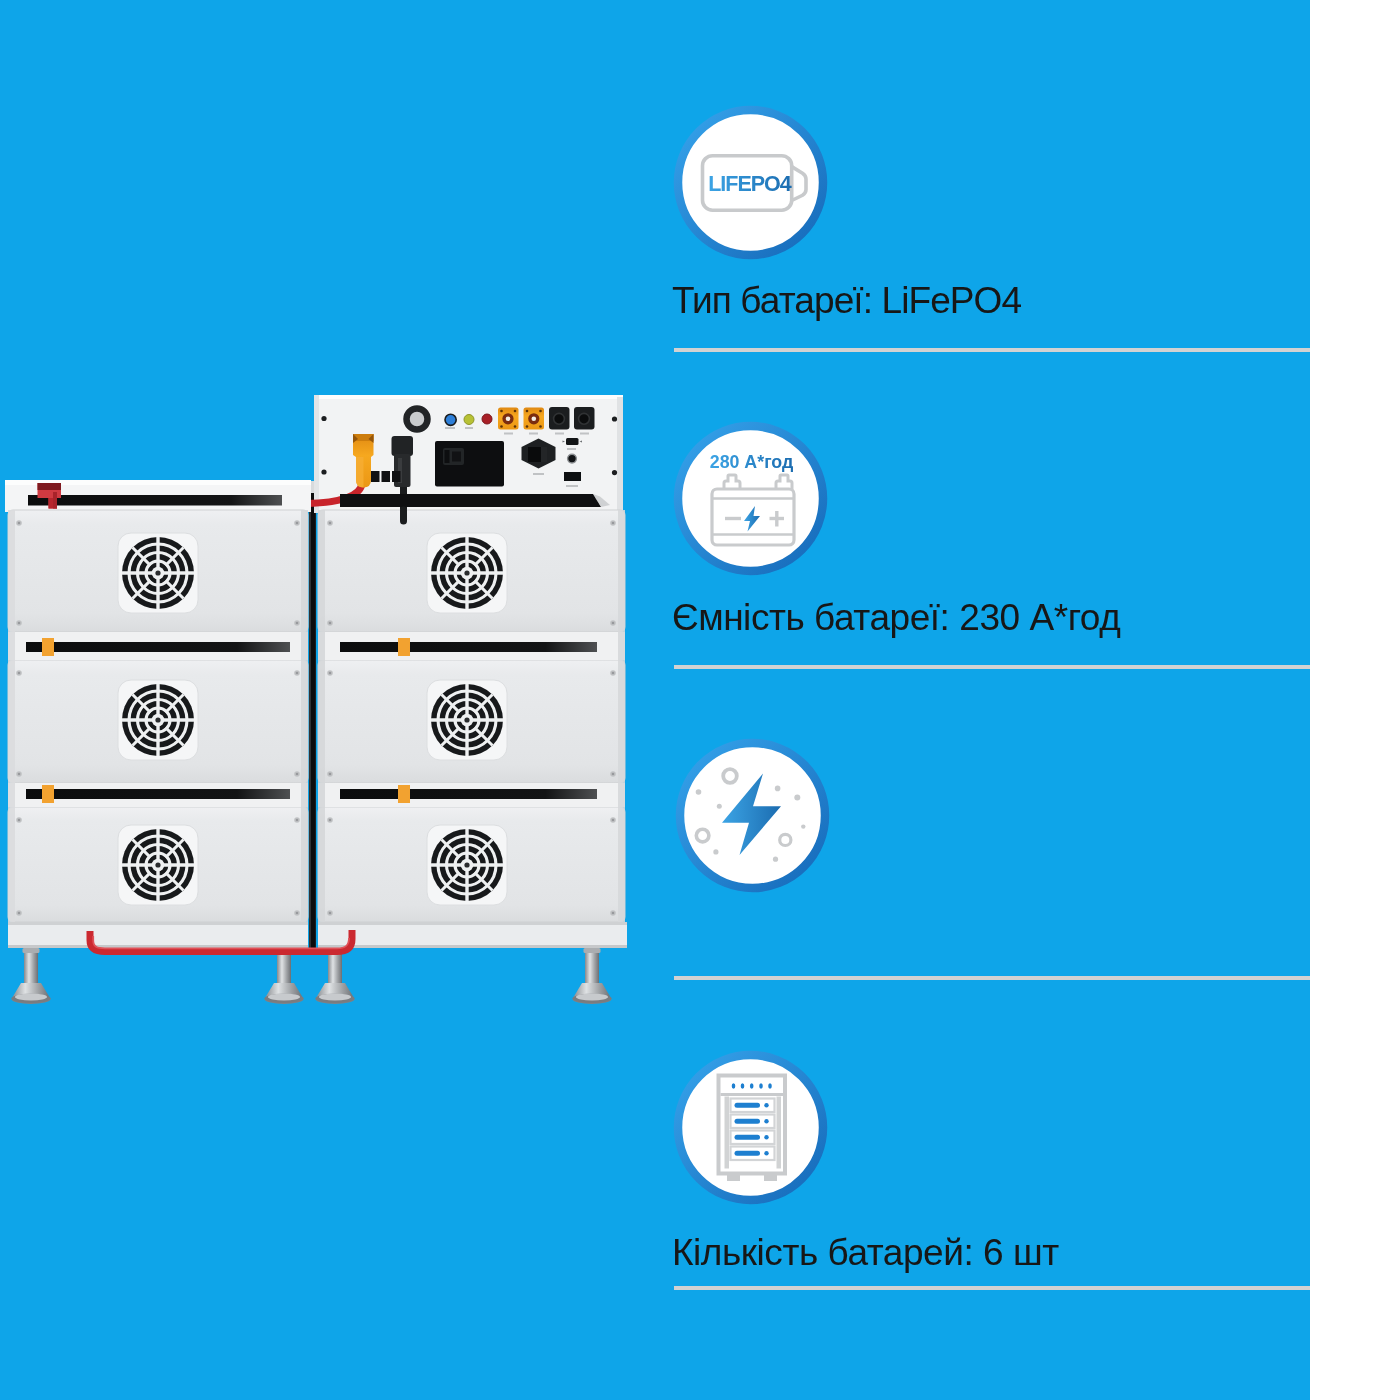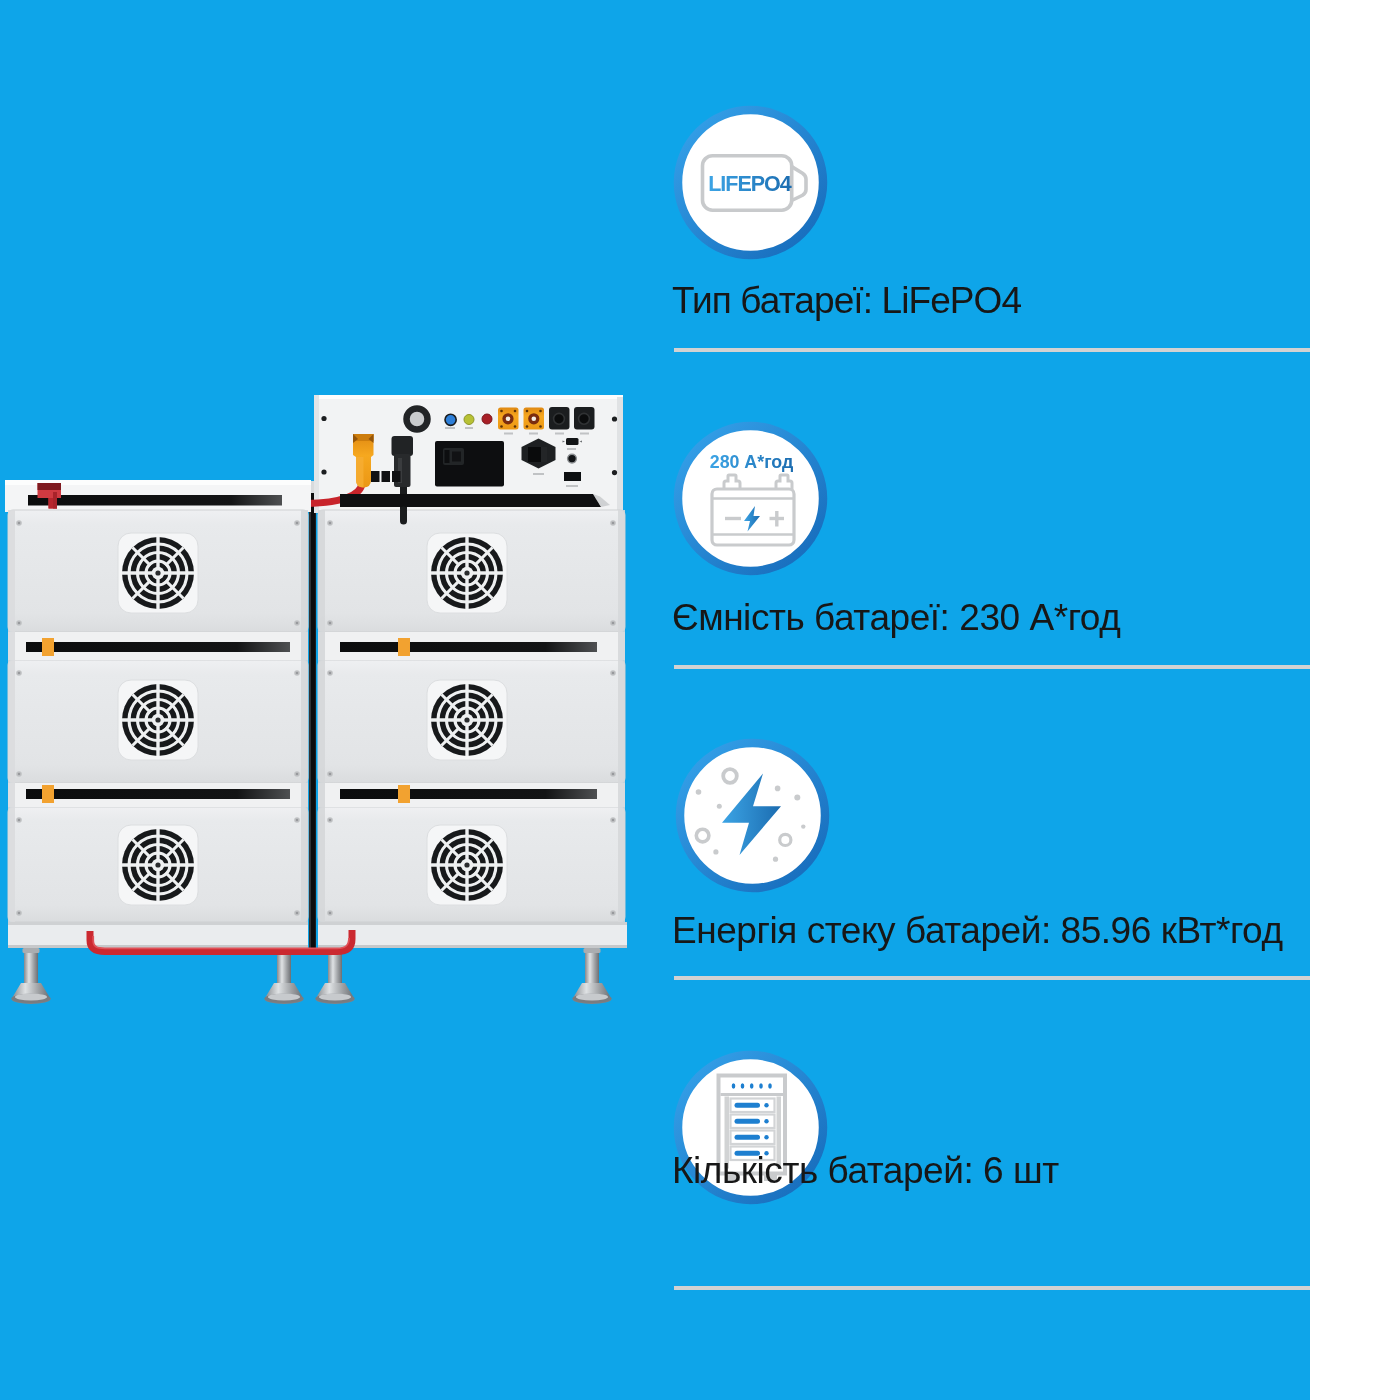--- a/index.html
+++ b/index.html
@@ -56,21 +56,20 @@
     <circle cx="44.3" cy="68.2" r="2.5" fill="#c9cbcd"></circle>
     <circle cx="102.6" cy="50.4" r="2.8" fill="#c9cbcd"></circle>
     <circle cx="122.3" cy="59.4" r="3" fill="#c9cbcd"></circle>
     <circle cx="27.6" cy="97.6" r="6.3" fill="none" stroke="#c9cbcd" stroke-width="3.6"></circle>
     <circle cx="40.9" cy="113.9" r="2.6" fill="#c9cbcd"></circle>
     <circle cx="110.3" cy="101.9" r="5.6" fill="none" stroke="#c9cbcd" stroke-width="3.2"></circle>
     <circle cx="100.5" cy="121.2" r="2.6" fill="#c9cbcd"></circle>
     <circle cx="128.3" cy="88.6" r="2.2" fill="#c9cbcd"></circle>
     <path d="M88,35.5 L47,84.7 L74,84.7 L64.5,117 L106,68.3 L78,68.3 Z" fill="url(#gblue)"></path>
   </svg>
-  <div class="label" style="top:912px;">Енергія стеку батарей: 85.96 кВт*год</div>
   <div class="sep" style="top:976px;"></div>
 
   <svg class="abs" style="left:673px;top:1050px;" width="155" height="155" viewBox="0 0 155 155">
     <circle cx="77.5" cy="77.5" r="72.5" fill="#fff" stroke="url(#gring)" stroke-width="8.5"></circle>
     <rect x="45.5" y="25.5" width="66.5" height="98" fill="none" stroke="#c9cbcd" stroke-width="4"></rect>
     <line x1="47.5" y1="44.5" x2="110" y2="44.5" stroke="#c9cbcd" stroke-width="3"></line>
     <g fill="#1d7fd0">
       <ellipse cx="60.5" cy="36" rx="1.8" ry="2.7"></ellipse>
         <ellipse cx="69.5" cy="36" rx="1.8" ry="2.7"></ellipse>
       <ellipse cx="78.7" cy="36" rx="1.8" ry="2.7"></ellipse>
@@ -93,21 +92,21 @@
     </g>
     <g fill="#1d7fd0">
       <circle cx="93.5" cy="55.2" r="2.2"></circle>
         <circle cx="93.5" cy="71.2" r="2.2"></circle>
       <circle cx="93.5" cy="87.2" r="2.2"></circle>
         <circle cx="93.5" cy="103.2" r="2.2"></circle>
     </g>
     <rect x="54" y="123.5" width="13" height="7.5" fill="#c9cbcd"></rect>
     <rect x="91" y="123.5" width="13" height="7.5" fill="#c9cbcd"></rect>
   </svg>
-  <div class="label" style="top:1152px;text-align:center;">Кількість батарей: 6 шт</div>
+  <div class="label" style="top:1234px;text-align:center;">Кількість батарей: 6 шт</div>
   <div class="sep" style="top:1286px;"></div>
 
   <svg class="abs" style="left:0;top:380px;" width="660" height="660" viewBox="0 0 660 660">
     <defs>
       <linearGradient id="mface" x1="0" y1="0" x2="0" y2="1">
         <stop offset="0" stop-color="#eff0f2"></stop>
           <stop offset="0.12" stop-color="#e8eaec"></stop>
         <stop offset="0.85" stop-color="#e2e4e6"></stop>
           <stop offset="1" stop-color="#dadcde"></stop>
       </linearGradient>

